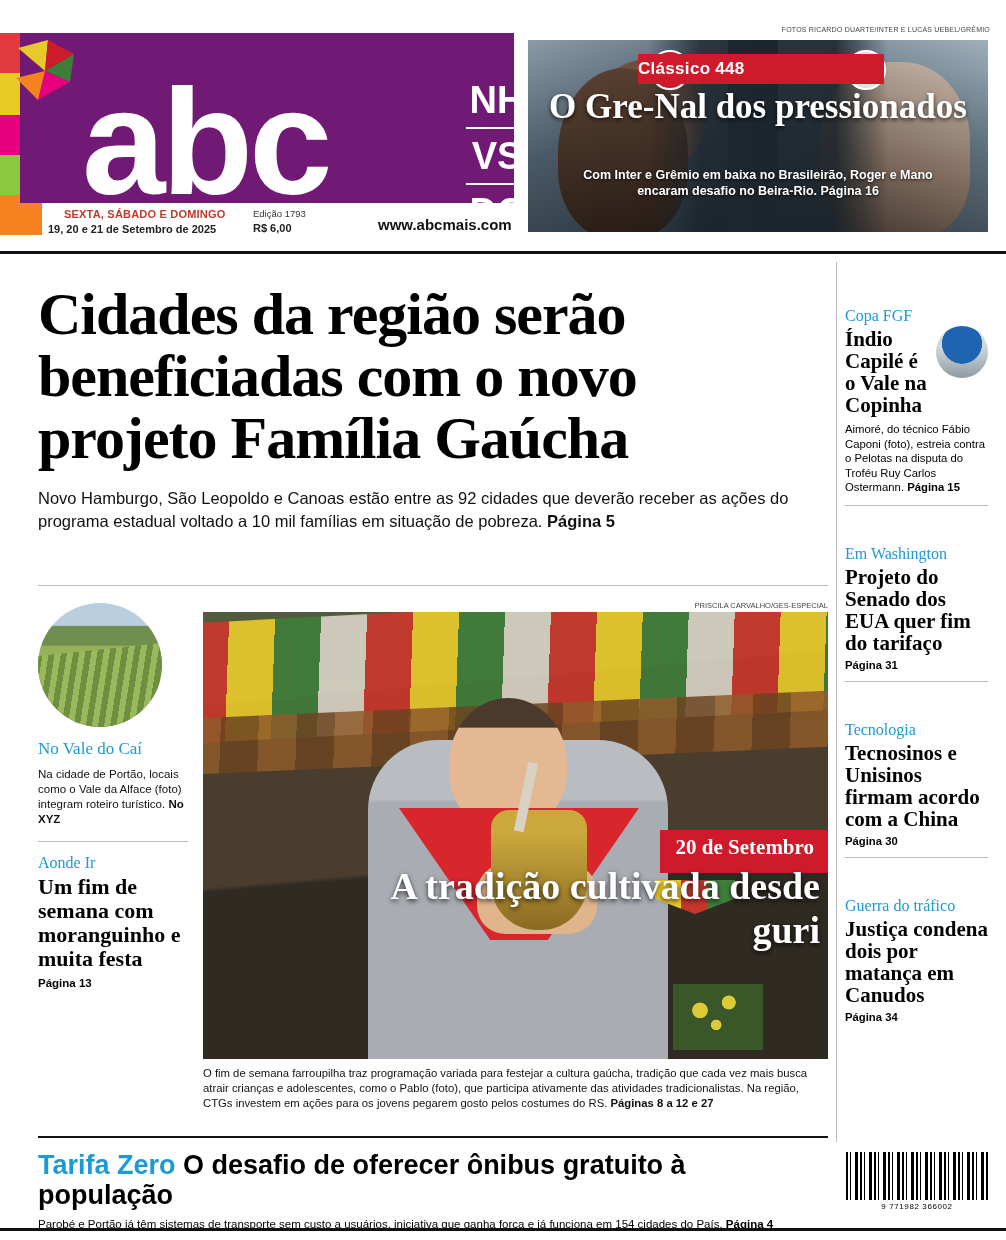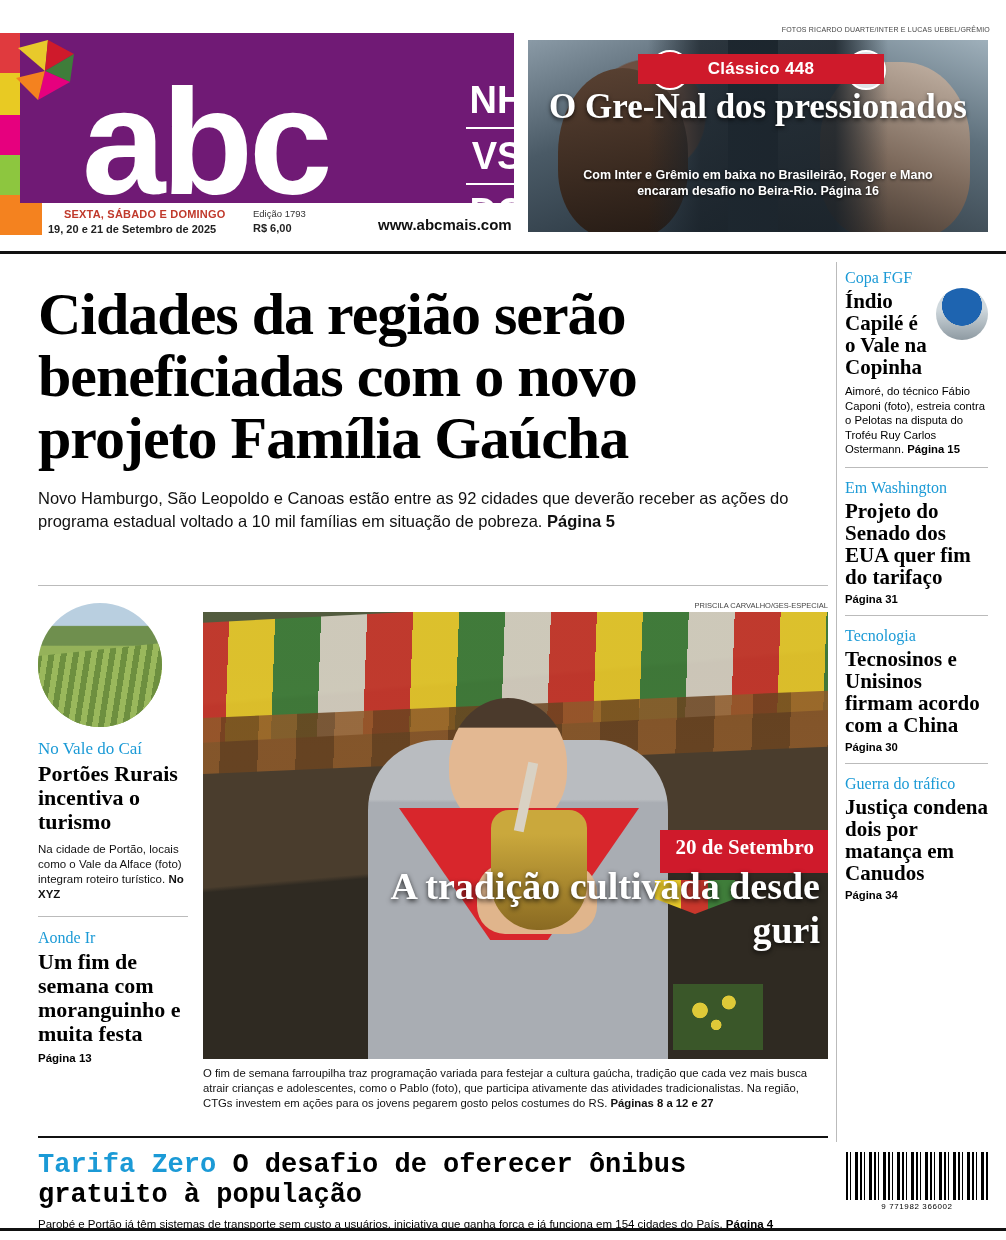--- a/index.html
+++ b/index.html
@@ -74,21 +74,21 @@
     border-radius:45% 45% 35% 35%;
     background:linear-gradient(200deg,#c6b6a8 0%,#7d6a5c 55%,#3b3029 100%);
   }
   .promo-fade{
     position:absolute; left:120px; top:0; width:240px; height:192px;
     background:linear-gradient(90deg, rgba(30,40,48,0) 0%, rgba(25,33,40,.75) 22%, rgba(25,33,40,.85) 78%, rgba(30,40,48,0) 100%);
   }
   .classico-bar {
     position:absolute; left:110px; top:14px; width:246px; height:30px;
     background:#cf1a2b; color:#fff; font-weight:bold; font-size:17px;
-    text-align:center; line-height:30px; letter-spacing:0.3px;
+    text-align:left; line-height:30px; letter-spacing:0.3px;
   }
   .crest { position:absolute; width:40px; height:40px; border-radius:50%; top:10px; }
   .crest-l { left:122px; background:radial-gradient(circle at 50% 45%, #fff 0 26%, #cf1a2b 27% 100%); border:2px solid #fff;}
   .crest-r { left:318px; background:radial-gradient(circle at 50% 45%, #1a5fb4 0 30%, #dfe3e6 31% 100%); border:2px solid #fff;}
   .promo-title {
     position:absolute; left:0; top:48px; width:460px; text-align:center;
     color:#fff; font-family:"Liberation Serif", serif; font-weight:bold;
     font-size:35px; line-height:37px; text-shadow:0 2px 4px rgba(0,0,0,.7);
   }
   .promo-sub {
@@ -214,21 +214,21 @@
   }
   .photo-cap {
     position:absolute; left:203px; top:1066px; width:625px;
     font-size:11.3px; line-height:15px; color:#111;
   }
   .photo-cap b { font-weight:bold; }
 
   
   .rail { position:absolute; left:845px; top:268px; width:143px; }
   .rail-sep { position:absolute; left:836px; top:262px; width:1px; height:880px; background:#bbb; }
-  .rail-item { margin-bottom:10px; }
+  .rail-item { margin-bottom:10px;margin-top:38px; }
   .rail-kicker { font-family:"Liberation Serif", serif; font-size:16px; color:#1b9ad6; line-height:20px;}
   .rail-head {
     font-family:"Liberation Serif", serif; font-weight:bold; font-size:21px;
     line-height:22px; margin-top:2px; color:#000;
   }
   .rail-body { font-size:11.3px; line-height:14.5px; margin-top:6px; }
   .rail-body b { font-weight:bold; }
   .rail-page { font-size:11.3px; font-weight:bold; margin-top:5px; }
   .rail-rule { height:1px; background:#bbb; margin:10px 0 8px 0; }
   .rail-photo {
@@ -242,21 +242,21 @@
   
   .barcode { position:absolute; left:846px; top:1152px; width:142px; height:62px; }
   .barcode .bars { width:142px; height:48px;
     background:repeating-linear-gradient(90deg,#000 0 2px,#fff 2px 4px,#000 4px 5px,#fff 5px 9px,#000 9px 12px,#fff 12px 14px);
   }
   .barcode .num { font-size:8px; letter-spacing:.6px; text-align:center; margin-top:2px; }
 
   
   .foot-rule-top { position:absolute; left:38px; top:1136px; width:790px; height:2px; background:#111; }
   .footer { position:absolute; left:38px; top:1150px; width:790px; }
-  .foot-line { font-family:Liberation Mono, monospace; font-weight:bold; font-size:27px; line-height:30px; }
+  .foot-line { font-family:Liberation Sans, sans-serif; font-weight:bold; font-size:27px; line-height:30px; }
   .foot-line .hl { color:#1b9ad6; }
   .foot-sub { font-size:11.5px; margin-top:7px; line-height:15px; }
   .foot-sub b { font-weight:bold; }
   .foot-rule-bot { position:absolute; left:0; top:1228px; width:1006px; height:3px; background:#111; }
 </style>
 </head>
 <body>
 
 <div class="page">
 
@@ -315,21 +315,20 @@
     <div class="lead-sub">
       <span>Novo Hamburgo, São Leopoldo e Canoas estão entre as 92 cidades que deverão receber as ações do programa estadual voltado a 10 mil famílias em situação de pobreza.</span>
       <b>Página 5</b>
     </div>
   </div>
   <div class="lead-rule"></div>
 
   <div class="leftcol">
     <div class="thumb-circle"></div>
     <div class="kicker">No Vale do Caí</div>
-    <div class="lc-head">Portões Rurais incentiva o turismo</div>
     <div class="lc-body">
       <span>Na cidade de Portão, locais como o Vale da Alface (foto) integram roteiro turístico.</span>
       <b>No XYZ</b>
     </div>
     <div class="lc-rule"></div>
     <div class="kicker small">Aonde Ir</div>
     <div class="lc-head">Um fim de semana com moranguinho e muita festa</div>
     <div class="lc-page">Página 13</div>
   </div>
 

